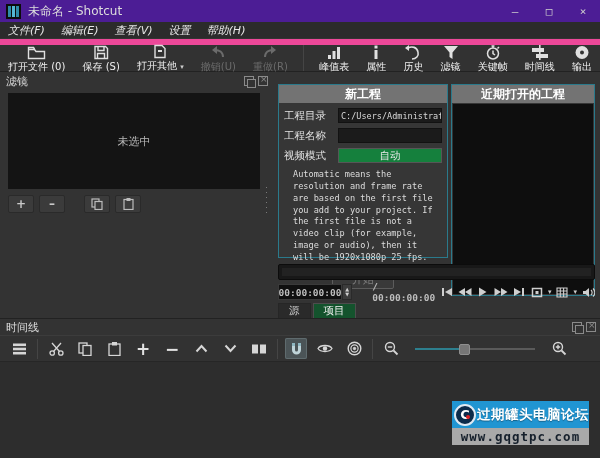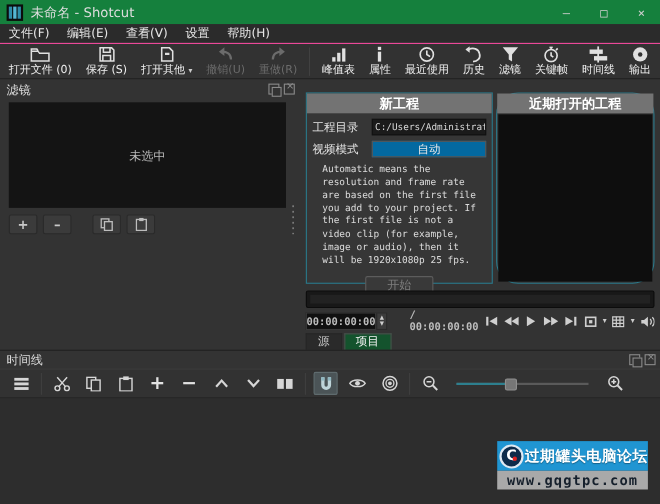--- a/index.html
+++ b/index.html
@@ -1,38 +1,38 @@
 <!DOCTYPE html>
 <html><head>
 <meta charset="utf-8">
 <style>
   * { margin:0; padding:0; box-sizing:border-box; }
   html,body { width:600px; height:458px; overflow:hidden; background:#2e2e2e;
     font-family:"DejaVu Sans","Liberation Sans",sans-serif; }
   .app { position:absolute; inset:0; width:600px; height:458px; background:#333; }
 
   
-  .titlebar { position:absolute; left:0; top:0; width:600px; height:22px; background:#15803d;
+  .titlebar { position:absolute; left:0; top:0; width:600px; height:22px; background:#4c1d95;
     display:flex; align-items:center; color:#ddd; font-size:12px; }
   .app-icon { width:15px; height:15px; margin:0 7px 0 6px; background:#0c0c0c;
     display:flex; align-items:center; justify-content:center; gap:1px; }
   .app-icon i { display:block; width:3px; height:11px; background:#2e8ca8; }
   .app-icon i:nth-child(2){ background:#55b7d4; }
   .win-controls { margin-left:auto; display:flex; height:22px; }
   .win-btn { width:34px; height:22px; display:flex; align-items:center; justify-content:center;
     color:#cfcfcf; font-size:11px; font-family:"DejaVu Sans Mono",monospace; }
 
   
   .menubar { position:absolute; left:0; top:22px; width:600px; height:16px; background:#2b2b2b;
     display:flex; align-items:center; gap:16px; padding-left:8px; color:#e6e6e6; font-size:11px; }
-  .menubar span { cursor:default; }
+  .menubar span { cursor:default;font-style:italic; }
 
   
   .toolbar { position:absolute; left:0; top:39px; width:600px; height:33px; background:#323232;
-    border-top:1px solid #ec4899; border-bottom:1px solid #222;
+    border-top:6px solid #ec4899; border-bottom:1px solid #222;
     display:flex; align-items:center; justify-content:space-between; padding:0 6px; }
   .tb-item { display:flex; flex-direction:column; align-items:center; justify-content:center;
     color:#f0f0f0; font-size:10px; line-height:11px; white-space:nowrap; padding:0 2px; }
   .tb-item svg { display:block; margin-bottom:1px; }
   .tb-item.disabled { color:#6b6b6b; }
   .tb-item.disabled svg * { stroke:#6b6b6b !important; fill:none; }
   .tb-item.disabled svg .f { fill:#6b6b6b !important; stroke:none !important; }
   .tb-sep { width:1px; height:26px; background:#222; border-right:1px solid #454545; }
   .caret { font-size:7px; color:#ccc; }
 
@@ -57,28 +57,28 @@
 
   .teal-panel { position:absolute; border:1px solid #2a7a8c; background:#363636; }
   .teal-head { height:18px; background:#737373; color:#fff; font-size:12px; font-weight:bold;
     display:flex; align-items:center; justify-content:center; }
   .np { left:278px; top:84px; width:170px; height:174px; }
   .np-row { display:flex; align-items:center; margin:5px 5px 0 5px; gap:4px; }
   .np-label { color:#e2e2e2; font-size:10.5px; white-space:nowrap; width:50px; }
   .np-input { flex:1; height:15px; background:#1b1b1b; border:1px solid #121212; color:#d8d8d8;
     font-size:8.5px; font-family:"DejaVu Sans Mono",monospace; padding:0 2px; display:flex; align-items:center;
     overflow:hidden; white-space:nowrap; }
-  .np-combo { flex:1; height:15px; background:#0369a1; border:1px solid #565656; color:#e8e8e8;
+  .np-combo { flex:1; height:15px; background:#15803d; border:1px solid #565656; color:#e8e8e8;
     font-size:10.5px; display:flex; align-items:center; justify-content:center; }
   .np-help { margin:6px 6px 0 14px; color:#dcdcdc; font-size:8.6px; line-height:1.38;
     font-family:"DejaVu Sans Mono","Liberation Mono",monospace; }
   .np-start { display:block; margin:7px auto 0 auto; width:62px; height:18px; background:#393939;
     border:1px solid #5c5c5c; color:#7d7d7d; font-size:11px; border-radius:2px;
     font-family:inherit; }
-  .recent { left:451px; top:84px; width:144px; height:174px;border-radius:20px; }
+  .recent { left:451px; top:84px; width:144px; height:212px; }
   .recent-list { position:absolute; left:1px; right:1px; top:19px; bottom:1px; background:#0e0e0e; }
 
   
   .scrubber { position:absolute; left:278px; top:264px; width:317px; height:16px;
     background:#181818; border:1px solid #0c0c0c; border-radius:2px; }
   .scrubber i { position:absolute; left:3px; top:3px; right:3px; bottom:3px; background:#222; display:block; }
   .transport { position:absolute; left:278px; top:283px; width:317px; height:18px;
     display:flex; align-items:center; color:#c4c4c4;font-weight:bold; }
   .tc-box { width:64px; height:16px; background:#101010; border:1px solid #3a3a3a; color:#bdbdbd;
     font-size:9.5px; font-family:"DejaVu Sans Mono",monospace; display:flex; align-items:center;
@@ -201,27 +201,20 @@
       <svg width="10" height="15" viewBox="0 0 10 15">
           <g fill="#e0e0e0">
             <rect x="3.5" y="0.5" width="3" height="3"></rect>
             <rect x="3.5" y="5" width="3" height="9"></rect>
           </g>
         </svg>
       <span>属性</span>
     </div>
     <div class="tb-item">
       <svg width="16" height="15" viewBox="0 0 16 15">
-          <circle cx="8" cy="7.5" r="6" fill="none" stroke="#e0e0e0" stroke-width="1.5"></circle>
-          <path d="M8 4v3.5l3 2" fill="none" stroke="#e0e0e0" stroke-width="1.5"></path>
-        </svg>
-      <span>最近使用</span>
-    </div>
-    <div class="tb-item">
-      <svg width="16" height="15" viewBox="0 0 16 15">
           <path d="M3 3c4-2 9-1 10 4 1 4-2 7-6 7" fill="none" stroke="#e0e0e0" stroke-width="1.6"></path>
           <path class="f" d="M4 0v6l-4-3z" fill="#e0e0e0"></path>
         </svg>
       <span>历史</span>
     </div>
     <div class="tb-item">
       <svg width="16" height="15" viewBox="0 0 16 15">
           <path class="f" d="M1 1h14l-5.5 6.5v6.5l-3-2v-4.5z" fill="#e0e0e0"></path>
         </svg>
       <span>滤镜</span>
@@ -282,20 +275,24 @@
     <div class="drag-dots"></div>
   </div>
 
   <div class="teal-panel np">
     <div class="teal-head">新工程</div>
     <div class="np-row">
       <span class="np-label">工程目录</span>
       <span class="np-input">C:/Users/Administrator/Videos</span>
     </div>
     <div class="np-row">
+      <span class="np-label">工程名称</span>
+      <span class="np-input"></span>
+    </div>
+    <div class="np-row">
       <span class="np-label">视频模式</span>
       <span class="np-combo">自动</span>
     </div>
     <div class="np-help">Automatic means the resolution and frame rate are based on the first file you add to your project. If the first file is not a video clip (for example, image or audio), then it will be 1920x1080p 25 fps.</div>
     <button class="np-start">开始</button>
   </div>
 
   <div class="teal-panel recent">
     <div class="teal-head">近期打开的工程</div>
     <div class="recent-list"></div>

